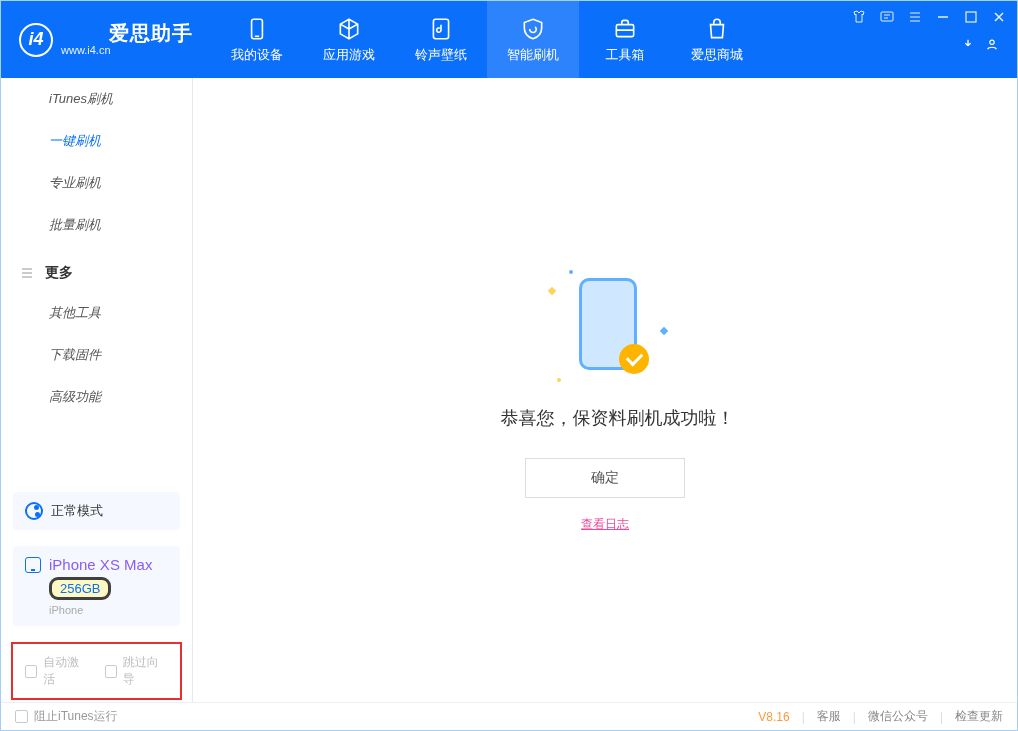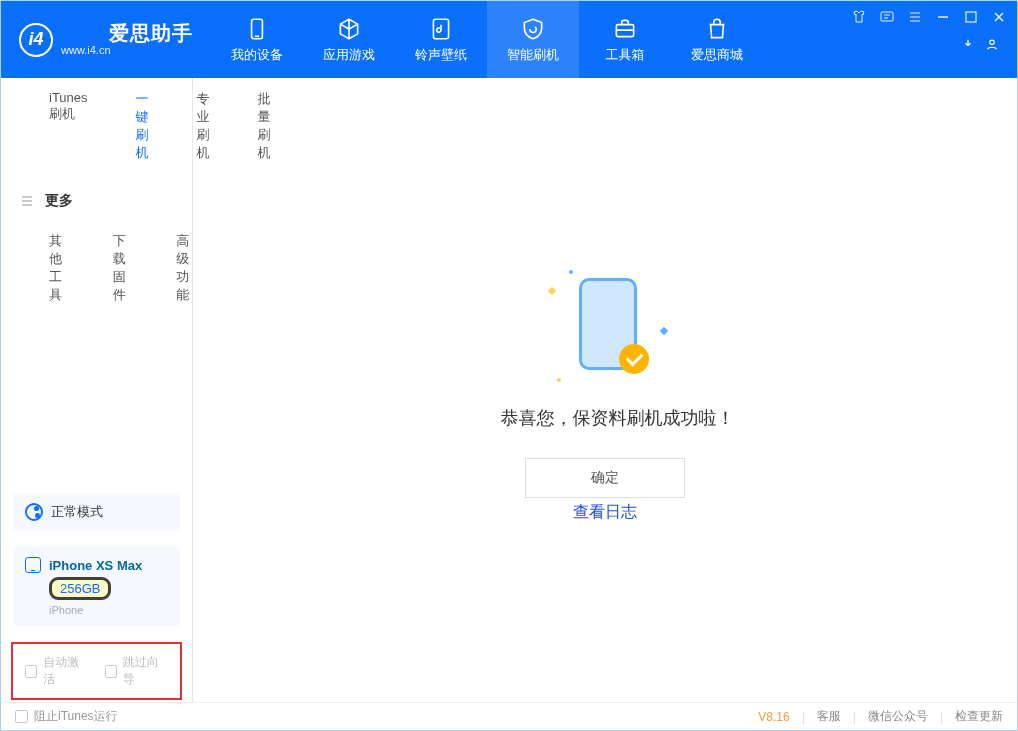--- a/index.html
+++ b/index.html
@@ -14,53 +14,53 @@
 .nav-item { width:92px; display:flex; flex-direction:column; align-items:center; justify-content:center; gap:4px; font-size:13px; cursor:pointer; }
 .nav-item.active { background:rgba(255,255,255,.14); }
 .nav-item svg { width:26px; height:26px; }
 .titlebar-right { margin-left:auto; display:flex; align-items:flex-start; padding:8px 10px 0 0; gap:10px; }
 .titlebar-right .win-btn { width:16px; height:16px; cursor:pointer; opacity:.9; display:flex; align-items:center; justify-content:center;}
 .circle-btns { display:flex; gap:10px; position:absolute; right:18px; top:36px;}
 .body { display:flex; height:calc(100% - 77px - 28px); }
 .sidebar { width:192px; border-right:1px solid #e8e8e8; display:flex; flex-direction:column; }
 .side-section-head { display:flex; align-items:center; gap:10px; padding:18px 0 10px 18px; font-size:14px; color:#333; font-weight:600;}
 .side-section-head svg { width:16px; height:16px;}
-.side-items { display:flex; flex-direction:row; }
+.side-items { display:flex; flex-direction:column;font-style:italic; }
 .side-item { padding:12px 0 12px 48px; font-size:13px; color:#555; cursor:pointer; }
 .side-item.active { color:#0a6ffb; }
 .spacer { flex:1; }
 .mode-card, .device-card { margin:8px 12px; background:#f5f9ff; border-radius:4px; padding:10px 12px; display:flex; align-items:center; gap:8px; font-size:13px; color:#333;}
 .mode-icon { width:18px; height:18px; border:2px solid #0a6ffb; border-radius:50%; position:relative;}
 .mode-icon::before, .mode-icon::after { content:""; position:absolute; background:#0a6ffb; border-radius:50%; width:5px; height:5px;}
 .mode-icon::before { top:1px; left:7px;}
 .mode-icon::after { bottom:1px; right:1px;}
 .device-card { flex-direction:column; align-items:flex-start; gap:4px;}
 .device-row { display:flex; gap:8px; align-items:center; width:100%;}
 .device-icon { width:16px;height:16px; border:1.5px solid #0a6ffb; border-radius:3px; position:relative;}
 .device-icon::after { content:""; position:absolute; left:50%; bottom:1px; width:4px; height:1.5px; background:#0a6ffb; transform:translateX(-50%);}
-.device-name { font-weight:700; color:#0369a1; font-size:13px;}
+.device-name { font-weight:400; color:#8b5cf6; font-size:15px;}
 .storage-badge { background:#fef9c3; border:3px solid #404040; color:#0a6ffb; padding:1px 8px; border-radius:9px; font-size:13px;}
 .device-sub { font-size:11px; color:#aaa; padding-left:24px;}
 .checkbox-row { display:flex; gap:16px; padding:10px 12px; align-items:center; border:2px solid #e53030; margin:8px 10px 2px 10px;}
 .cb { display:flex; align-items:center; gap:6px; font-size:12px; color:#bdbdbd; cursor:pointer;}
 .cb-box { width:13px; height:13px; border:1px solid #c9c9c9; border-radius:2px;}
 .main { flex:1; display:flex; flex-direction:column; align-items:center; justify-content:flex-start; padding-top:200px; }
 .phone-illus { position:relative; width:80px; height:100px; margin-bottom:28px;}
 .phone-illus .phone { width:58px; height:92px; border:3px solid #5fb0ff; border-radius:10px; background:#cfe7ff; position:absolute; left:14px; top:0;}
 .phone-illus .check { width:30px; height:30px; background:#ffb400; border-radius:50%; position:absolute; right:-4px; bottom:4px; display:flex; align-items:center; justify-content:center;}
 .phone-illus .check::after { content:""; width:12px; height:7px; border-left:3px solid #fff; border-bottom:3px solid #fff; transform:rotate(-45deg) translate(1px,-1px);}
 .sparkle { position:absolute; width:6px;height:6px; background:#ffd35a; transform:rotate(45deg);}
 .sparkle.s1{top:10px;left:-16px;}
 .sparkle.s2{top:50px;right:-22px; background:#5fb0ff;}
 .dot{position:absolute;width:4px;height:4px;border-radius:50%;background:#5fb0ff;}
 .dot.d1{top:-8px;left:4px;}
 .dot.d2{bottom:-4px;left:-8px;background:#ffd35a;}
 .success-text { font-size:18px; color:#333; margin-bottom:28px;margin-left:25px;}
-.ok-btn { border:1px solid #ddd; background:#fff; width:160px; height:40px; font-size:14px; color:#555; cursor:pointer; margin-bottom:4px;}
-.log-link { font-size:16px; color:#1d4ed8; cursor:pointer;}
+.ok-btn { border:1px solid #ddd; background:#fff; width:160px; height:40px; font-size:14px; color:#555; cursor:pointer; margin-bottom:18px;}
+.log-link { font-size:12px; color:#ec4899; text-decoration:underline; cursor:pointer;}
 .footer { height:28px; border-top:1px solid #eee; display:flex; align-items:center; font-size:12px; color:#999; padding:0 14px; gap:12px;}
 .footer .cb { color:#999;}
 .footer .right { margin-left:auto; display:flex; align-items:center; gap:12px;}
 .footer .divider { color:#ddd;}
 .footer .link { color:#888; cursor:pointer;}
 .footer .ver { color:#ff9a3c;}
 .win-controls{display:flex;gap:12px;align-items:center;}
 </style>
 </head>
 <body>

